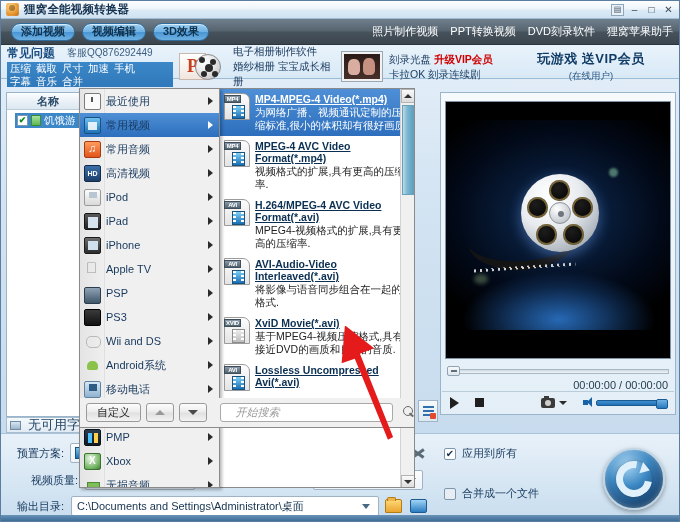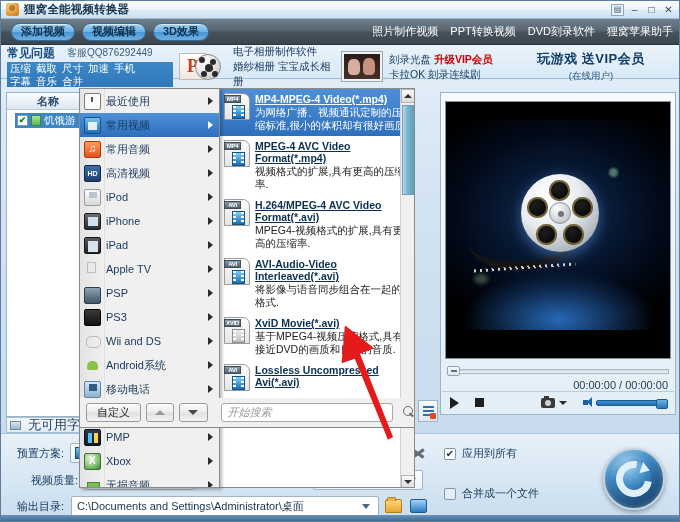--- a/index.html
+++ b/index.html
@@ -299,21 +299,21 @@
     background:linear-gradient(180deg,#fdfdfd 0%,#ececec 48%,#e0e0e0 52%,#f3f3f3 100%);
     display:flex;align-items:center;justify-content:center;
     font-size:11px; color:#1e1e1e; cursor:default; white-space:nowrap;
   }
   .btn-sq{ width:30px; padding:0; }
   .btn-sq .tri-up{ width:0;height:0;border-bottom:5px solid #9a9a9a;border-left:5px solid transparent;border-right:5px solid transparent;}
   .btn-sq .tri-dn{ width:0;height:0;border-top:5px solid #4a4a4a;border-left:5px solid transparent;border-right:5px solid transparent;}
   .searchbox{
     margin-left:8px; width:183px; height:19px; background:#fff;
     border:1px solid #a9a9a9; border-radius:3px;
-    display:flex; align-items:center; padding-left:6px;
+    display:flex; align-items:center; padding-left:14px;
     font-size:11px; color:#9b9b9b; font-style:italic;
   }
   .mag{
     margin-left:4px; width:13px;height:15px; position:relative;
   }
   .mag:before{
     content:""; position:absolute; left:1px;top:1px;width:8px;height:8px;border-radius:50%;
     border:1.5px solid #6a6a6a;
   }
   .mag:after{
@@ -626,27 +626,27 @@
         <span class="ico ic-hd">HD</span>
         <span class="lbl">高清视频</span>
         <span class="arr"></span>
       </div>
       <div class="mi">
         <span class="ico ic-ipod"></span>
         <span class="lbl">iPod</span>
         <span class="arr"></span>
       </div>
       <div class="mi">
+        <span class="ico ic-ipad"></span>
+        <span class="lbl">iPad</span>
+        <span class="arr"></span>
+      </div>
+      <div class="mi">
         <span class="ico ic-iphone"></span>
         <span class="lbl">iPhone</span>
-        <span class="arr"></span>
-      </div>
-      <div class="mi">
-        <span class="ico ic-ipad"></span>
-        <span class="lbl">iPad</span>
         <span class="arr"></span>
       </div>
       <div class="mi">
         <span class="ico ic-apple"></span>
         <span class="lbl">Apple TV</span>
         <span class="arr"></span>
       </div>
       <div class="mi">
         <span class="ico ic-psp"></span>
         <span class="lbl">PSP</span>

